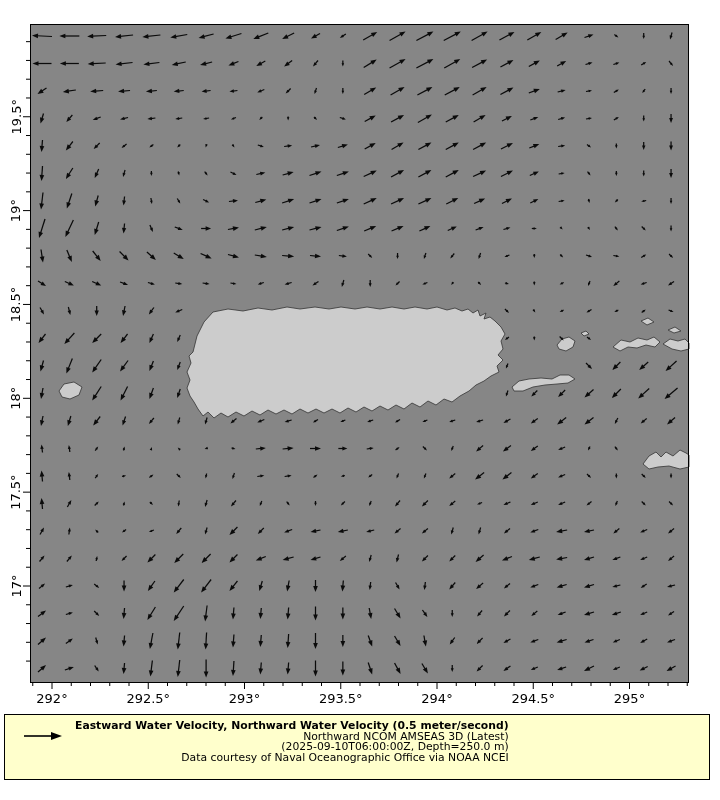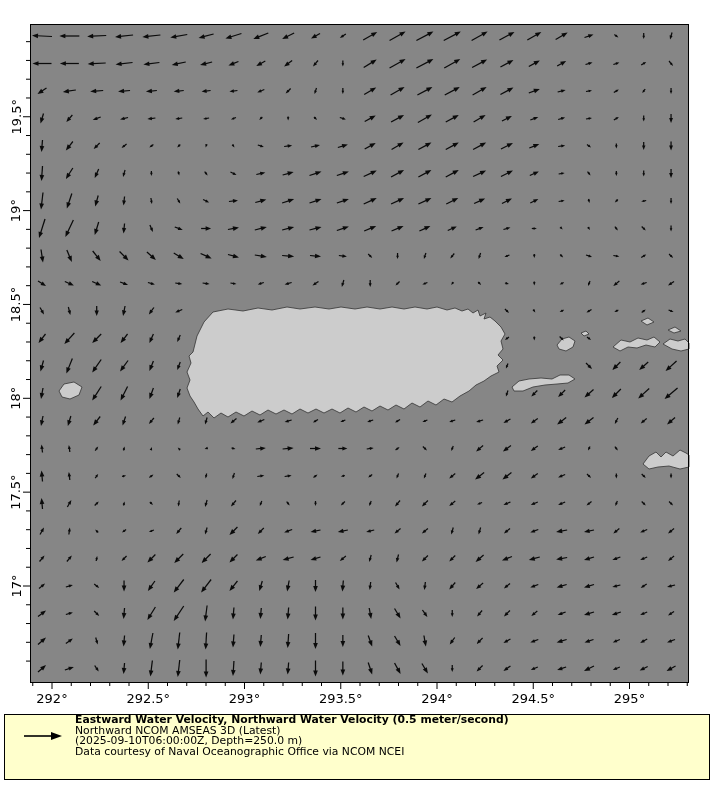--- a/index.html
+++ b/index.html
@@ -6,21 +6,21 @@
   body{
     width:720px;height:800px;background:#ffffff;position:relative;
     font-family:"DejaVu Sans", sans-serif;
   }
   #plot{display:block;}
   .legend{
     position:absolute;left:4px;top:714px;width:706px;height:66px;
     border:1px solid #000;box-sizing:border-box;display:flex;align-items:flex-start;
   }
   .legend-arrow{margin:14px 9px 0 17px;flex:0 0 auto;}
-  .legend-text{padding-top:0;}
+  .legend-text{padding-top:6px;text-align:right;}
   .legend-text div{font-size:10.8px;line-height:10.6px;color:#000;white-space:nowrap;}
   .legend-text .l1{font-weight:bold;}
 </style>
 </head>
 <body>
 
 <div class="figure">
   <svg id="plot" width="720" height="710">
       <rect x="30" y="24" width="658" height="658" fill="#868686"></rect>
       <path d="M193,352L197,336L204,322L213,312L228,309L243,311L258,308L272,310L287,307L300,309L315,307L329,309L341,307L355,309L367,307L380,309L392,307L404,309L415,307L427,309L437,307L447,310L455,308L462,311L468,309L473,313L478,310L480,316L486,313L484,319L490,317L495,321L501,327L505,334L501,341L503,349L498,355L503,360L497,366L499,372L491,376L484,381L476,385L469,391L460,396L452,402L444,399L436,405L428,401L420,407L412,403L404,409L396,405L388,410L380,406L372,411L364,407L356,412L348,408L340,413L332,409L324,413L316,409L308,413L300,409L292,414L284,410L276,414L268,410L260,415L252,411L244,416L236,412L228,417L221,413L214,418L208,412L203,416L198,409L194,402L190,396L187,388L190,380L187,372L191,363L189,356Z" fill="#cccccc" stroke="#333333" stroke-width="0.8"></path>
@@ -1168,16 +1168,16 @@
 
   <div class="legend" style="background: rgb(255, 255, 204); border-color: rgb(0, 0, 0);">
     <svg class="legend-arrow" width="44" height="14">
       <line x1="2" y1="7" x2="30" y2="7" stroke="#000" stroke-width="1.6"></line>
       <polygon points="29,3 40,7 29,11" fill="#000"></polygon>
     </svg>
     <div class="legend-text">
       <div class="l1">Eastward Water Velocity, Northward Water Velocity (0.5 meter/second)</div>
       <div>Northward NCOM AMSEAS 3D (Latest)</div>
       <div>(2025-09-10T06:00:00Z, Depth=250.0 m)</div>
-      <div>Data courtesy of Naval Oceanographic Office via NCOM NCEI</div>
+      <div>Data courtesy of Naval Oceanographic Office via NOAA NCEI</div>
     </div>
   </div>
 </div>
 
 </body></html>

